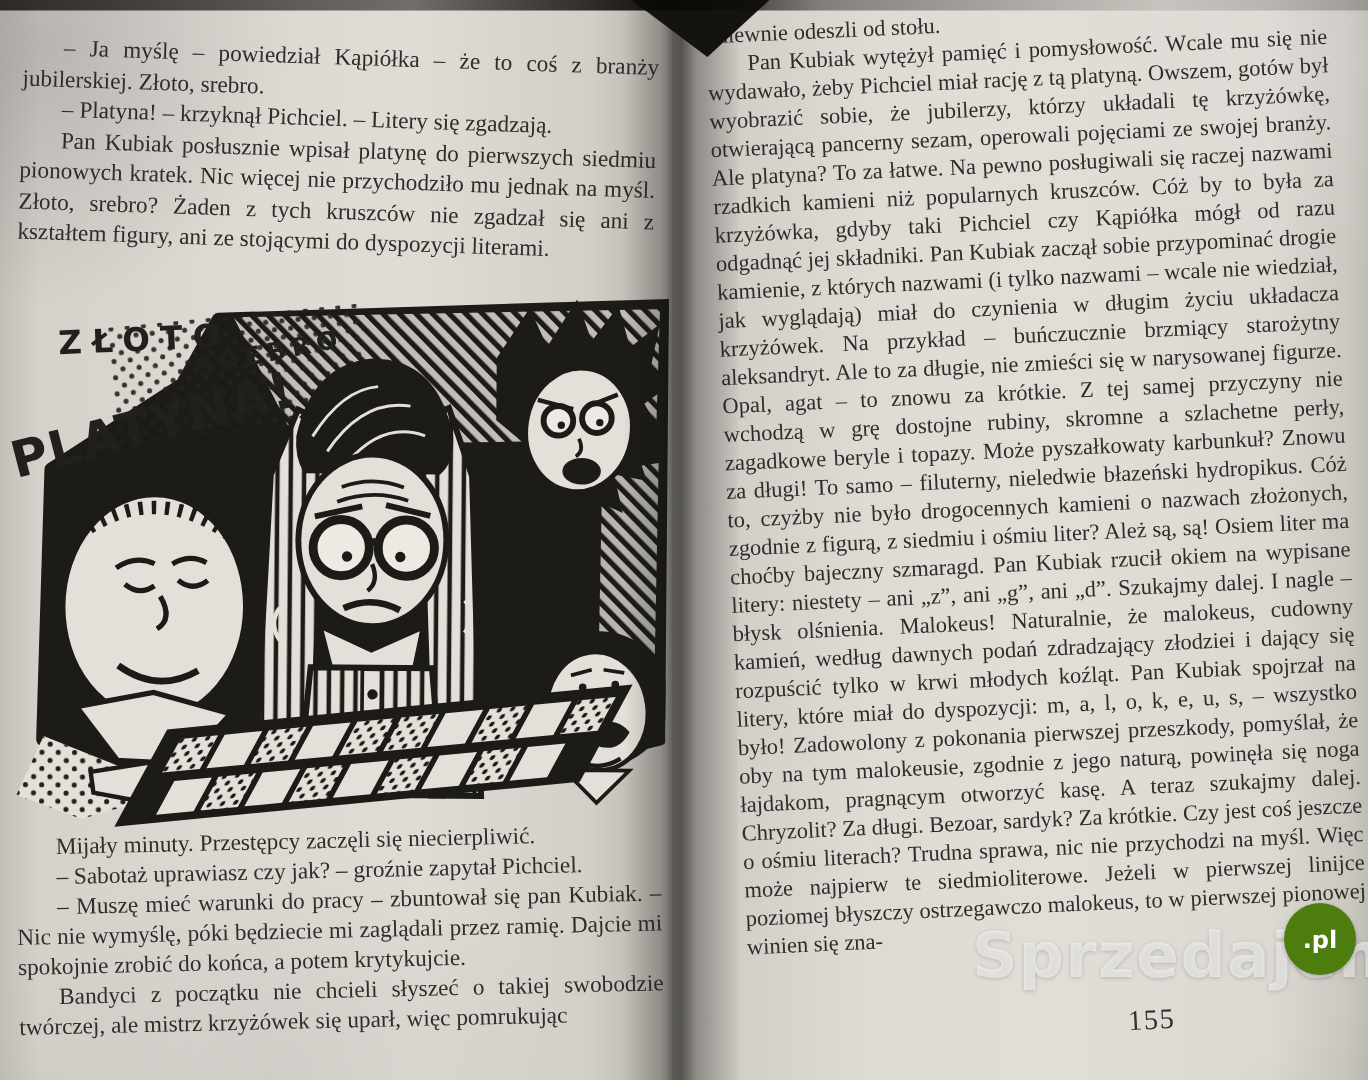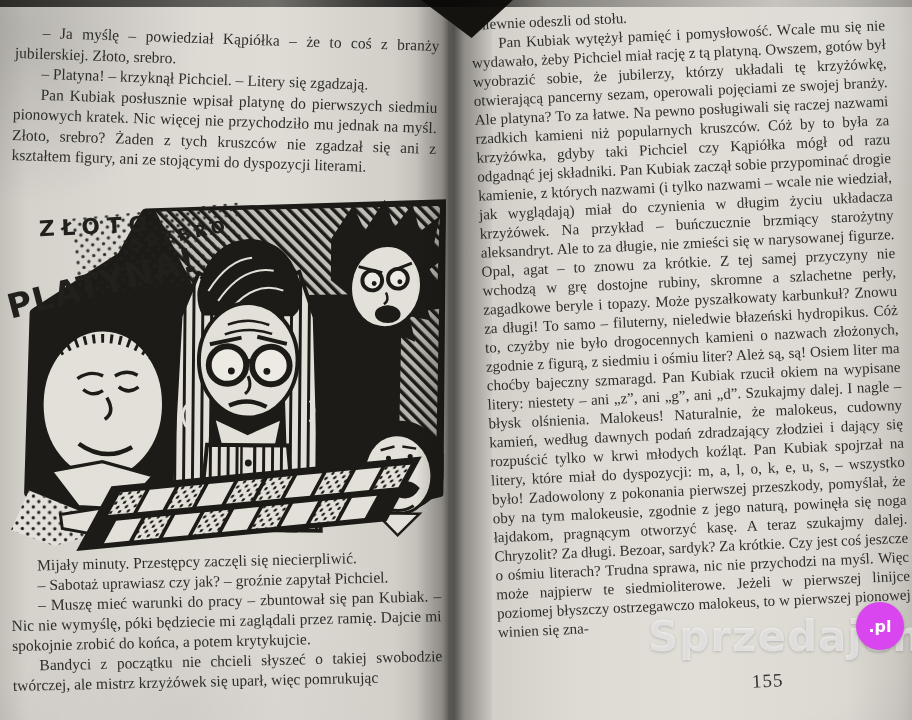--- a/index.html
+++ b/index.html
@@ -45,21 +45,21 @@
   .illustration{position:absolute;left:6px;top:194px;width:440px;height:358px;z-index:2;
     transform:rotate(.5deg);transform-origin:0 0;}
   .illustration svg{width:100%;height:100%;display:block;}
   .ill-label{font-family:"DejaVu Sans","Liberation Sans",sans-serif;font-weight:bold;fill:#21201c;}
 
   
   .watermark{position:absolute;left:648px;top:612px;z-index:10;pointer-events:none;}
   .wm-text{font-family:"DejaVu Sans","Liberation Sans",sans-serif;font-weight:bold;font-size:42px;
     color:rgba(255,255,255,.55);letter-spacing:1px;text-shadow:0 1px 3px rgba(0,0,0,.18);}
   .wm-badge{position:absolute;left:208px;top:-10px;width:48px;height:48px;border-radius:50%;
-    background:#d946ef;display:flex;align-items:center;justify-content:center;
+    background:#4d7c0f;display:flex;align-items:center;justify-content:center;
     font-family:"DejaVu Sans","Liberation Sans",sans-serif;font-weight:bold;font-size:16px;color:#fff;
     box-shadow:0 1px 3px rgba(0,0,0,.25);}
 </style>
 </head>
 <body>
 
 <div class="photo">
 
   <div class="page page-left">
     <div class="booktext text-left-top">

